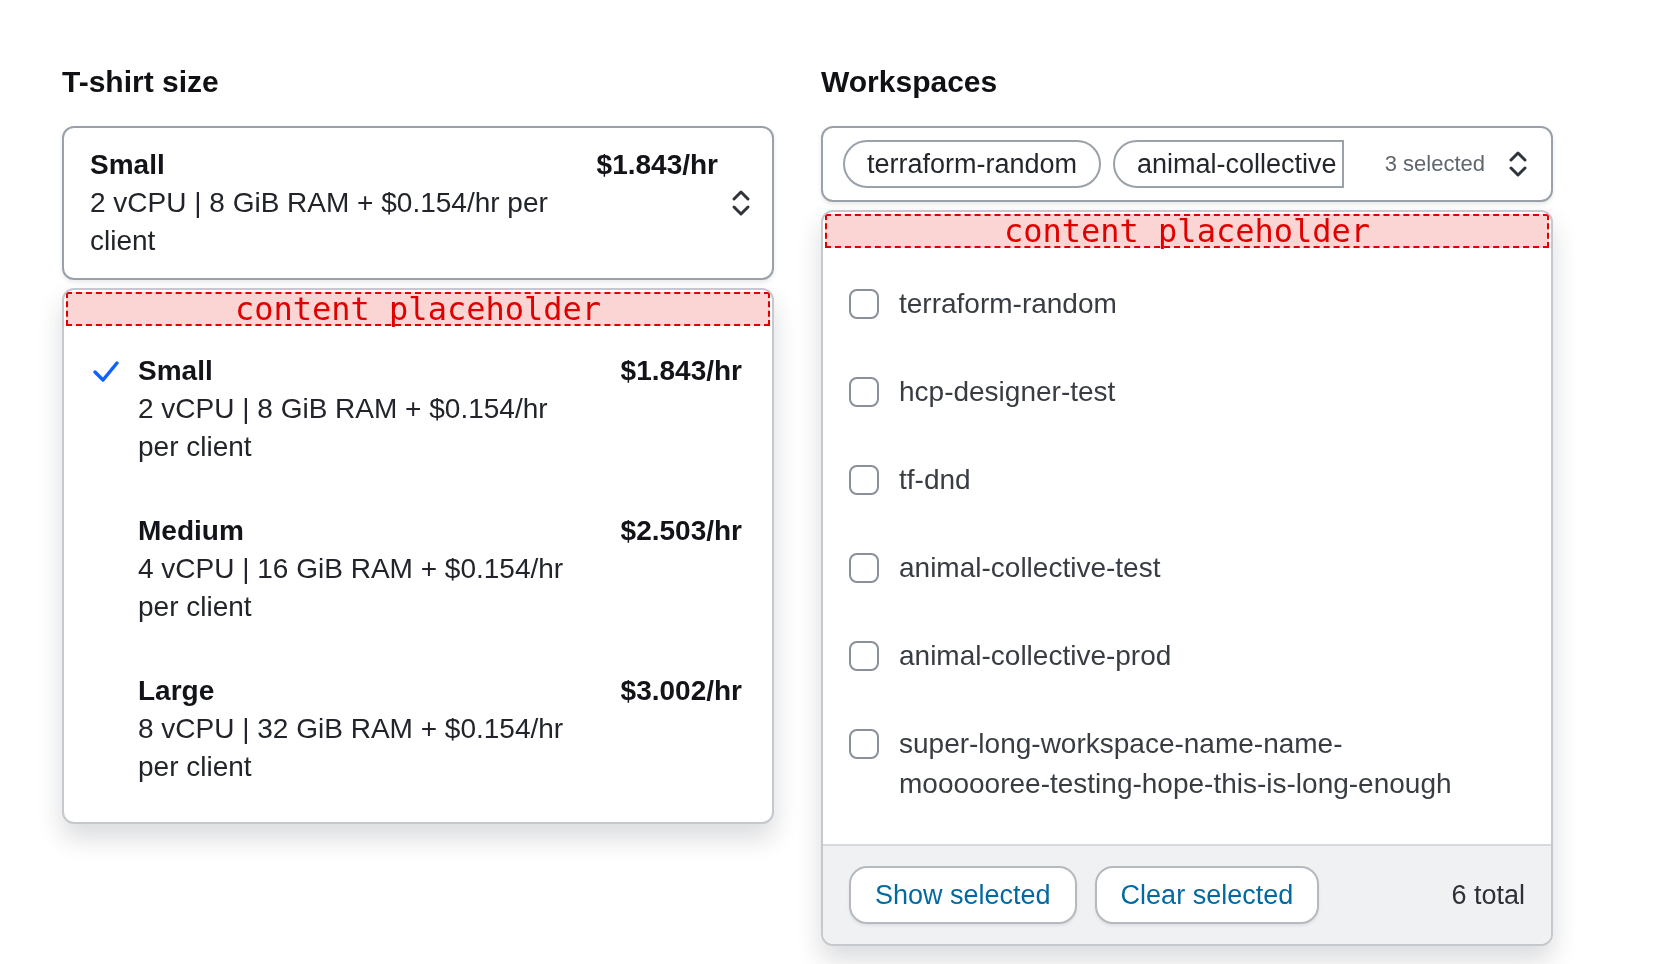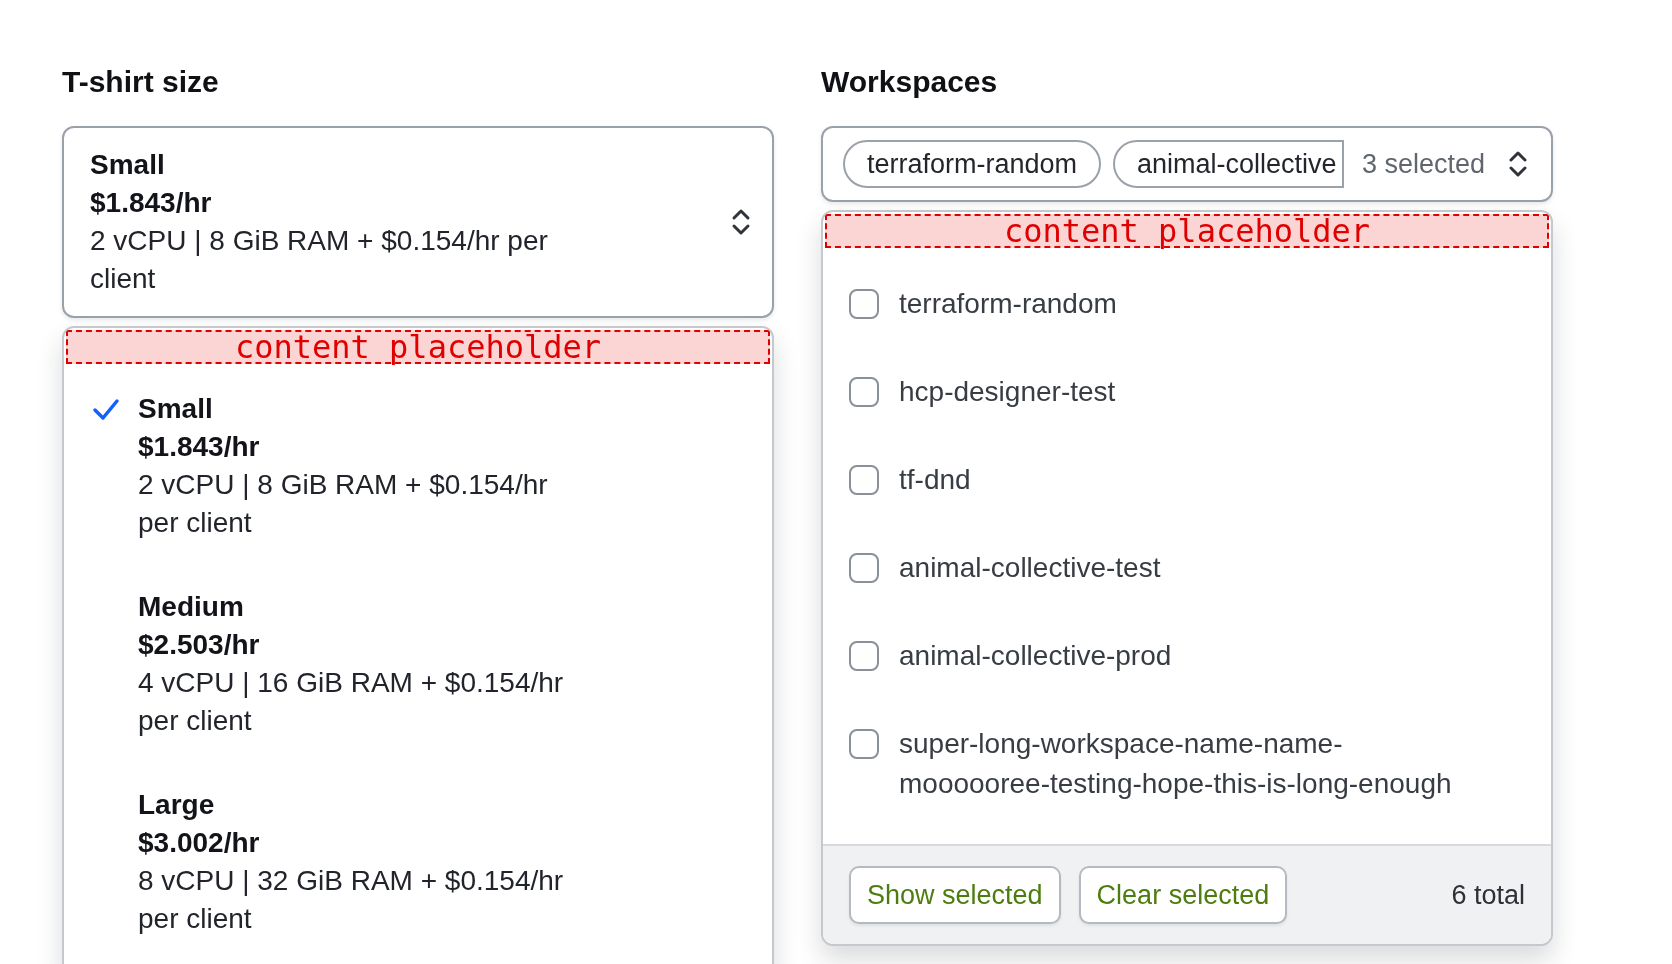--- a/index.html
+++ b/index.html
@@ -24,21 +24,21 @@
   .trigger {
     background: #fff;
     border: 2px solid #9ba1a9;
     border-radius: 12px;
     box-shadow: 0 2px 4px rgba(20,25,35,.10);
     display: flex; align-items: center;
     width: 100%;
   }
   .tshirt-trigger { padding: 18px 16px 18px 26px; gap: 8px; }
   .trigger-text { flex: 1; }
-  .trigger-row1 { display: flex; justify-content: space-between; align-items: baseline; flex-direction: column; }
+  .trigger-row1 { display: flex; justify-content: space-between; align-items: baseline; }
   .opt-title { font-size: 28px; font-weight: 700; color: #121419; line-height: 38px; }
   .opt-price { font-size: 28px; font-weight: 700; color: #121419; line-height: 38px; white-space: nowrap; }
   .opt-desc  { font-size: 28px; font-weight: 400; color: #21242a; line-height: 38px; }
   .tshirt-trigger .opt-desc { max-width: 484px; }
   .caret-icon { flex: none; display: flex; align-items: center; }
 
   
   .panel {
     margin-top: 8px;
     background: #fff;
@@ -67,38 +67,38 @@
 
   
   .ws-trigger { padding: 12px 18px 12px 20px; gap: 14px; height: 76px; }
   .tags { flex: 1; display: flex; gap: 12px; align-items: center; overflow: hidden; }
   .tag {
     border: 2px solid #9ba1a9; border-radius: 40px;
     padding: 5px 22px; font-size: 27px; line-height: 34px;
     color: #23262c; white-space: nowrap; flex: none; background: #fff;
   }
   .tag-clipped { border-radius: 40px 0 0 40px; padding-right: 5px; }
-  .count { font-size: 27px; color: #60666e; white-space: nowrap; margin-right: 4px; flex: none; }
+  .count { font-size: 22px; color: #60666e; white-space: nowrap; margin-right: 4px; flex: none; }
 
   
   .ws-list { padding: 10px 26px 16px 26px; }
   .ws-item { display: flex; gap: 20px; align-items: flex-start; padding: 24px 0; }
   .checkbox {
     width: 30px; height: 30px; flex: none; margin-top: 5px;
     border: 2.5px solid #8a9099; border-radius: 8px; background: #fff;
   }
   .ws-label { font-size: 28px; color: #383d44; line-height: 40px; white-space: pre-line; }
 
   .ws-footer {
     background: #f0f1f3; border-top: 2px solid #d7d9dd;
     padding: 20px 26px; display: flex; align-items: center; gap: 18px;
   }
   .btn {
-    background: #fff; border: 2px solid #b6bac0; border-radius: 10px;
-    padding: 11px 16px; font-size: 27px; font-weight: 500; color: #4d7c0f;
+    background: #fff; border: 2px solid #b6bac0; border-radius: 18px;
+    padding: 11px 24px; font-size: 27px; font-weight: 500; color: #0369a1;
     line-height: 32px; font-family: inherit;
     box-shadow: 0 2px 3px rgba(0,0,0,.07);
     cursor: pointer;
   }
   .total { margin-left: auto; font-size: 27px; color: #2e3238; }
 </style>
 </head>
 <body>
 
 <div class="canvas">

